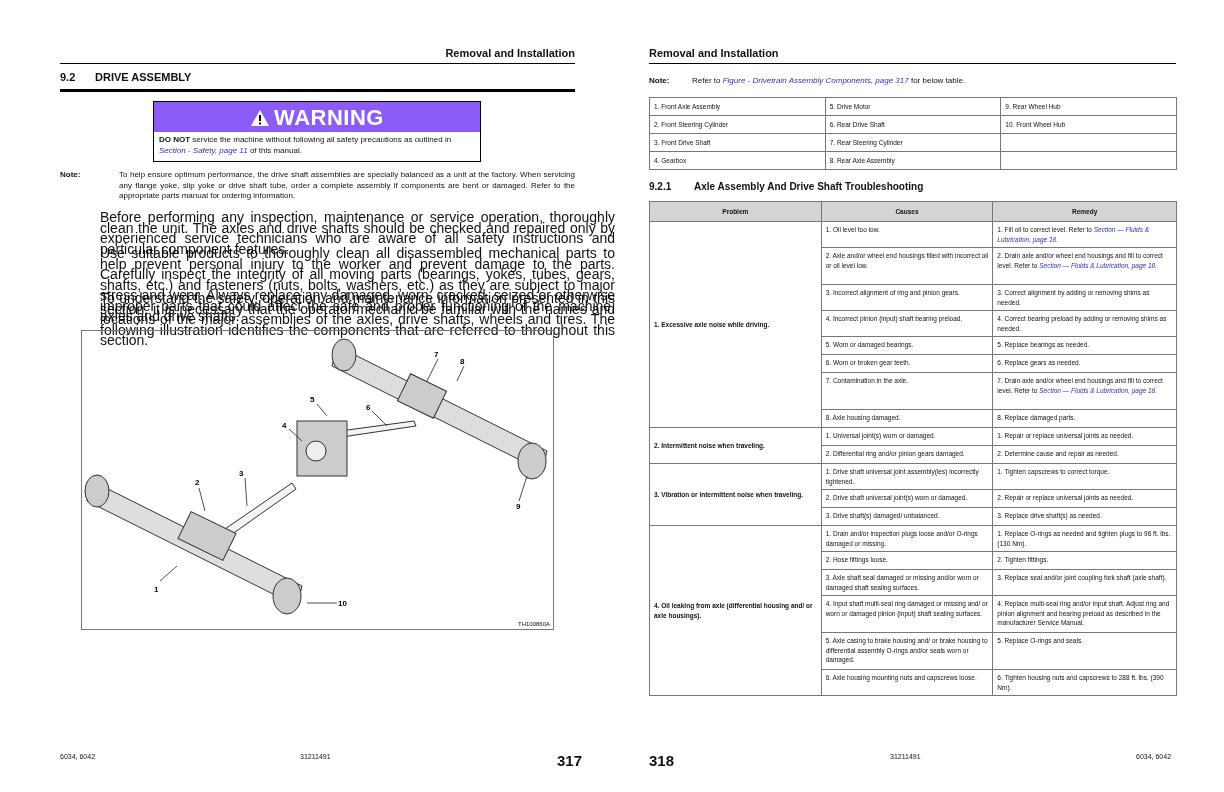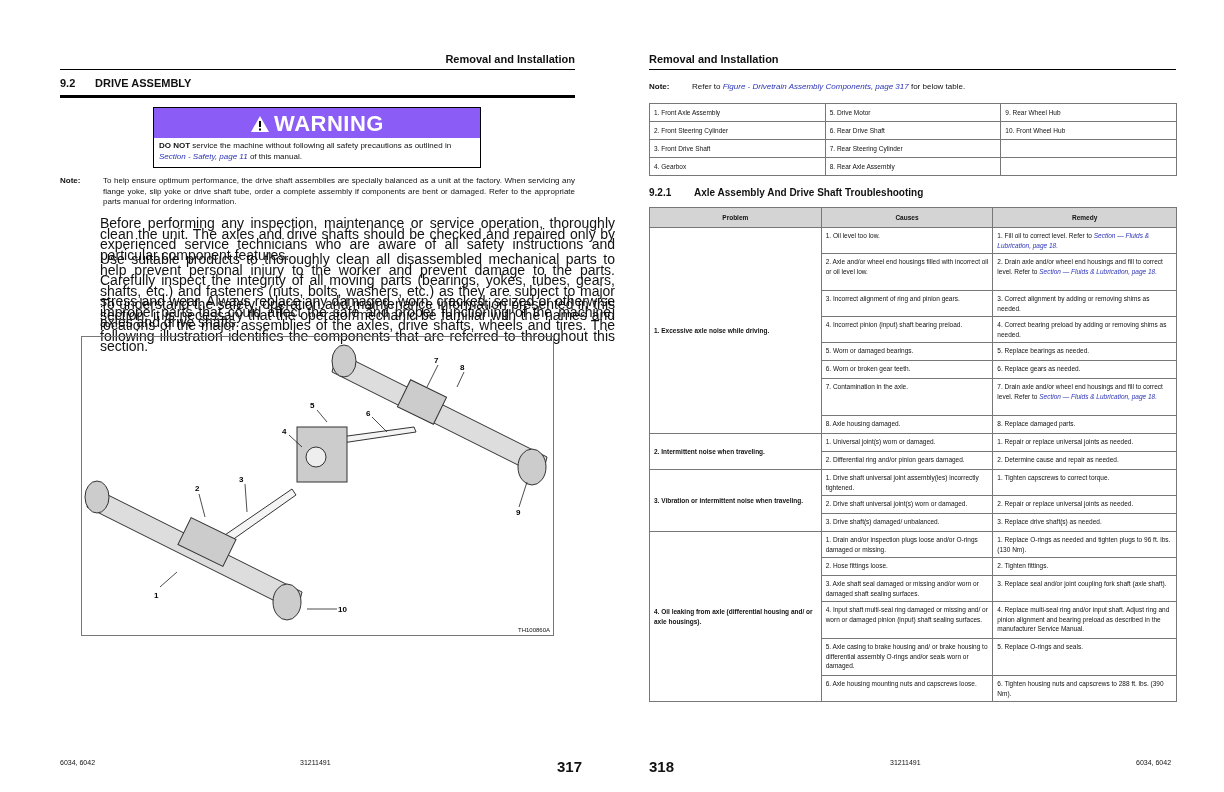--- a/index.html
+++ b/index.html
@@ -1,18 +1,18 @@
 <!DOCTYPE html>
 <html><head>
 <meta charset="utf-8">
 <style>
   html, body { margin:0; padding:0; background:#ffffff; }
   body { width:1224px; height:792px; position:relative; overflow:hidden;
          font-family:"Liberation Sans", sans-serif; color:#111; }
-  .page { position:absolute; top:6px; height:772px; }
+  .page { position:absolute; top:0; height:772px; }
   .page.left { left:0; width:612px; }
   .page.right { left:612px; width:612px; }
 
   .running-head { position:absolute; top:47px; font-weight:bold; font-size:11px; }
   .left .running-head { right:37px; }
   .right .running-head { left:37px; }
   .head-rule { position:absolute; top:63px; height:0; border-top:1px solid #000; }
   .left .head-rule { left:60px; width:515px; }
   .right .head-rule { left:37px; width:527px; }
 
@@ -74,21 +74,21 @@
       </svg><span>WARNING</span>
     </div>
     <div class="warning-body">
       <b>DO NOT</b><span> service the machine without following all safety precautions as outlined in </span><br>
       <span class="link">Section - Safety, page 11</span><span> of this manual.</span>
     </div>
   </div>
 
   <div class="note" style="top:170px;left:60px;width:515px;">
     <span class="label">Note:</span>
-    <span class="text" style="margin-left:28px;text-align:justify;">To help ensure optimum performance, the drive shaft assemblies are specially balanced as a unit at the factory. When servicing any flange yoke, slip yoke or drive shaft tube, order a complete assembly if components are bent or damaged. Refer to the appropriate parts manual for ordering information.</span>
+    <span class="text" style="margin-left:44px;text-align:justify;">To help ensure optimum performance, the drive shaft assemblies are specially balanced as a unit at the factory. When servicing any flange yoke, slip yoke or drive shaft tube, order a complete assembly if components are bent or damaged. Refer to the appropriate parts manual for ordering information.</span>
   </div>
 
   <div class="para" style="top:212px;">Before performing any inspection, maintenance or service operation, thoroughly clean the unit. The axles and drive shafts should be checked and repaired only by experienced service technicians who are aware of all safety instructions and particular component features.</div>
   <div class="para" style="top:248px;">Use suitable products to thoroughly clean all disassembled mechanical parts to help prevent personal injury to the worker and prevent damage to the parts. Carefully inspect the integrity of all moving parts (bearings, yokes, tubes, gears, shafts, etc.) and fasteners (nuts, bolts, washers, etc.) as they are subject to major stress and wear. Always replace any damaged, worn, cracked, seized or otherwise improper parts that could affect the safe and proper functioning of the machine, axles and drive shafts.</div>
   <div class="para" style="top:293px;">To understand the safety, operation and maintenance information presented in this section, it is necessary that the operator/mechanic be familiar with the names and locations of the major assemblies of the axles, drive shafts, wheels and tires. The following illustration identifies the components that are referred to throughout this section.</div>
 
   <div class="figure">
     <svg width="471" height="298" viewBox="0 0 471 298">
       <g stroke="#333" fill="#eee" stroke-width="1">
 

